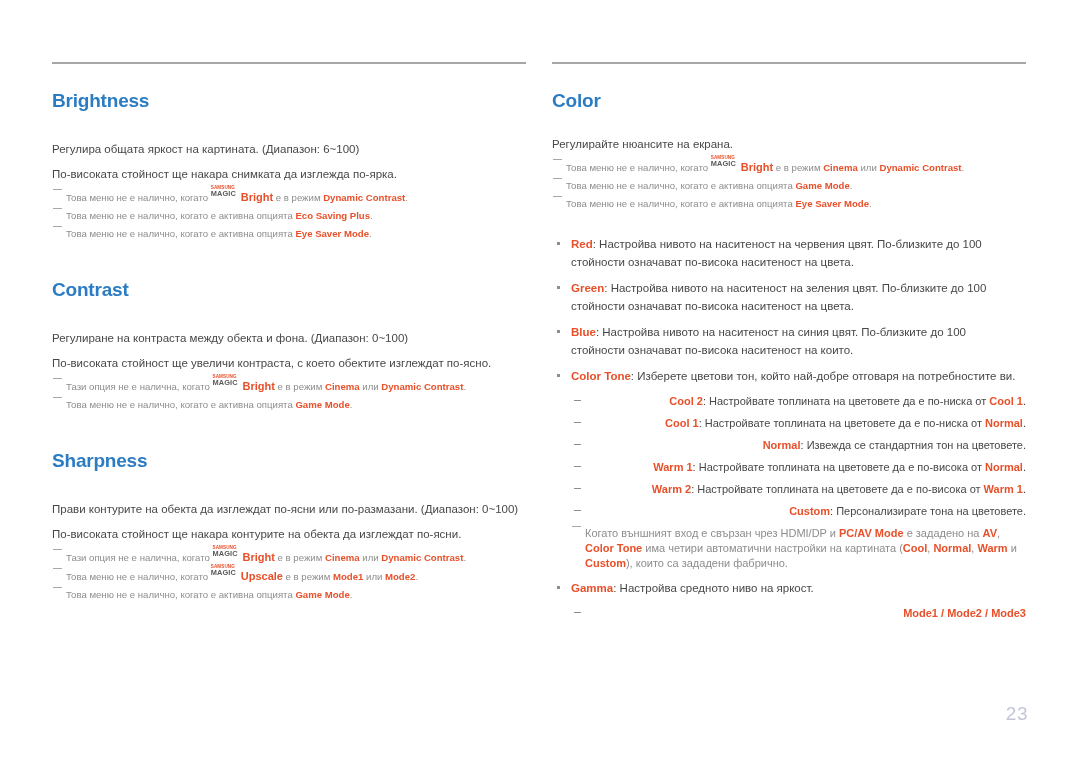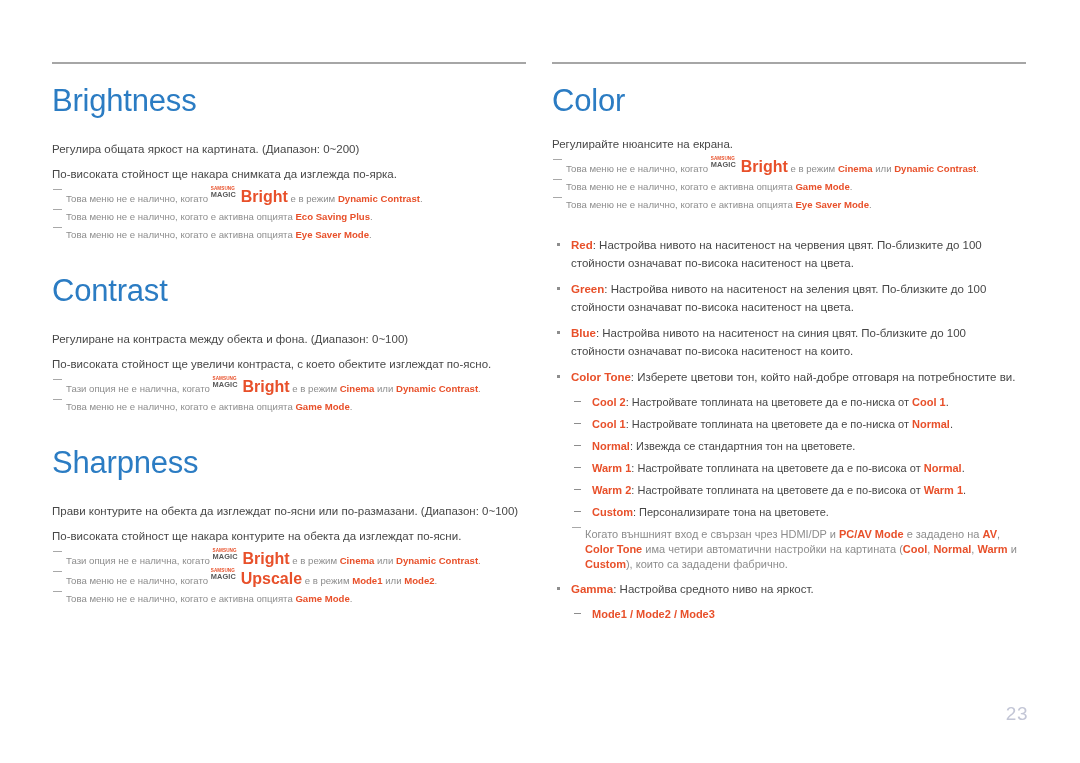--- a/index.html
+++ b/index.html
@@ -39,23 +39,23 @@
     flex: 0 0 474px;
   }
 
   .rule {
     height: 0;
     border-top: 2px solid #a6a6a6;
     margin: 0 0 22px 0;
   }
 
   h1.section-title {
-    font-size: 31px;
+    font-size: 19px;
     line-height: 29px;
-    font-weight: normal;
+    font-weight: bold;
     color: #2b7cc3;
     margin: 0 0 25px 0;
     letter-spacing: -0.2px;
   }
 
   .col-right h1.section-title {
     margin-bottom: 20px;
   }
 
   p.body-line {
@@ -100,20 +100,21 @@
     background: #8d8d8d;
   }
 
   .subitem {
     position: relative;
     font-size: 11px;
     line-height: 17px;
     color: #474747;
     margin: 0 0 5px 0;
     padding-left: 40px;
+    text-align: right;
   }
   .subitem .sub-dash {
     position: absolute;
     left: 22px;
     top: 7px;
     width: 7px;
     border-top: 1px solid #8d8d8d;
     height: 0;
   }
 
@@ -164,21 +165,21 @@
     letter-spacing: 0.1px;
     color: #5a5a5a;
     line-height: 8px;
     white-space: nowrap;
   }
   .mb-word {
     color: #e8502a;
     font-weight: bold;
     font-size: 11.5px;
   }
-  .note .mb-word { font-size: 16px; }
+  .note .mb-word { font-size: 11px; }
 
   .page-number {
     position: absolute;
     right: 52px;
     bottom: 38px;
     font-size: 19px;
     color: #c3c6d6;
     font-weight: normal;
     letter-spacing: 0.5px;
   }
@@ -190,21 +191,21 @@
 <body>
 
 <div class="page">
 
   <div class="columns">
 
     <div class="col col-left">
       <div class="rule"></div>
 
       <h1 class="section-title">Brightness</h1>
-      <p class="body-line">Регулира общата яркост на картината. (Диапазон: 0~200)</p>
+      <p class="body-line">Регулира общата яркост на картината. (Диапазон: 6~100)</p>
       <p class="body-line">По-високата стойност ще накара снимката да изглежда по-ярка.</p>
 
       <div class="note">
         <span class="note-dash"></span><span>Това меню не е налично, когато </span><span class="mb-logo"><span class="mb-samsung">SAMSUNG</span><span class="mb-magic">MAGIC</span></span><span class="mb-word">Bright</span><span> е в режим </span><span class="kw">Dynamic Contrast</span><span>.</span>
       </div>
 
       <div class="note">
         <span class="note-dash"></span><span>Това меню не е налично, когато е активна опцията </span><span class="kw">Eco Saving Plus</span><span>.</span>
       </div>
 

